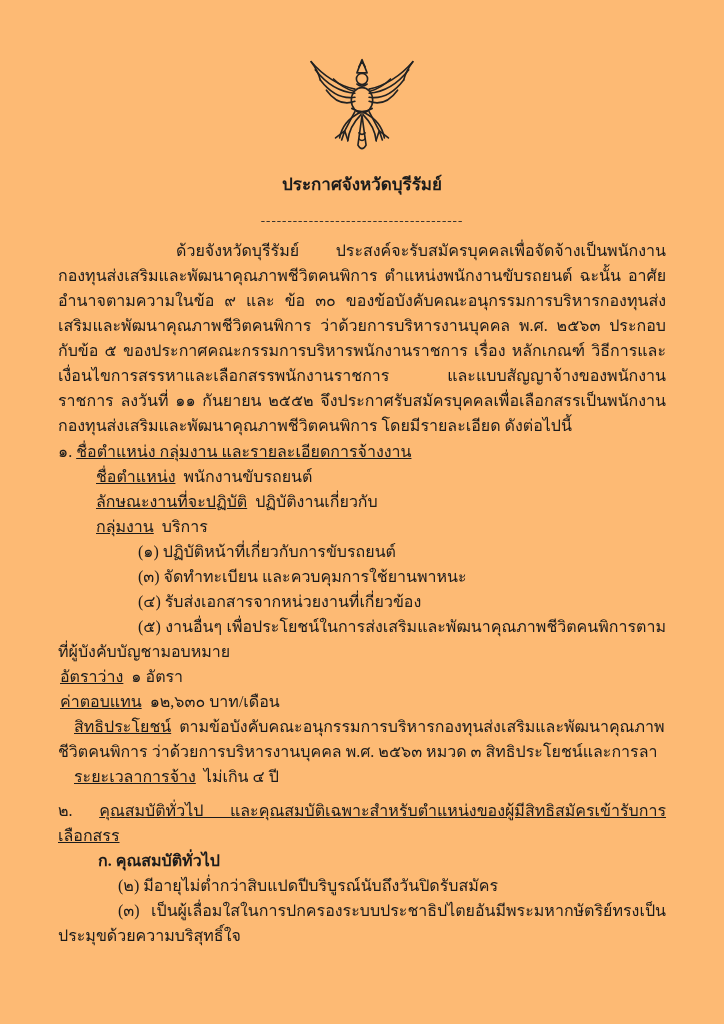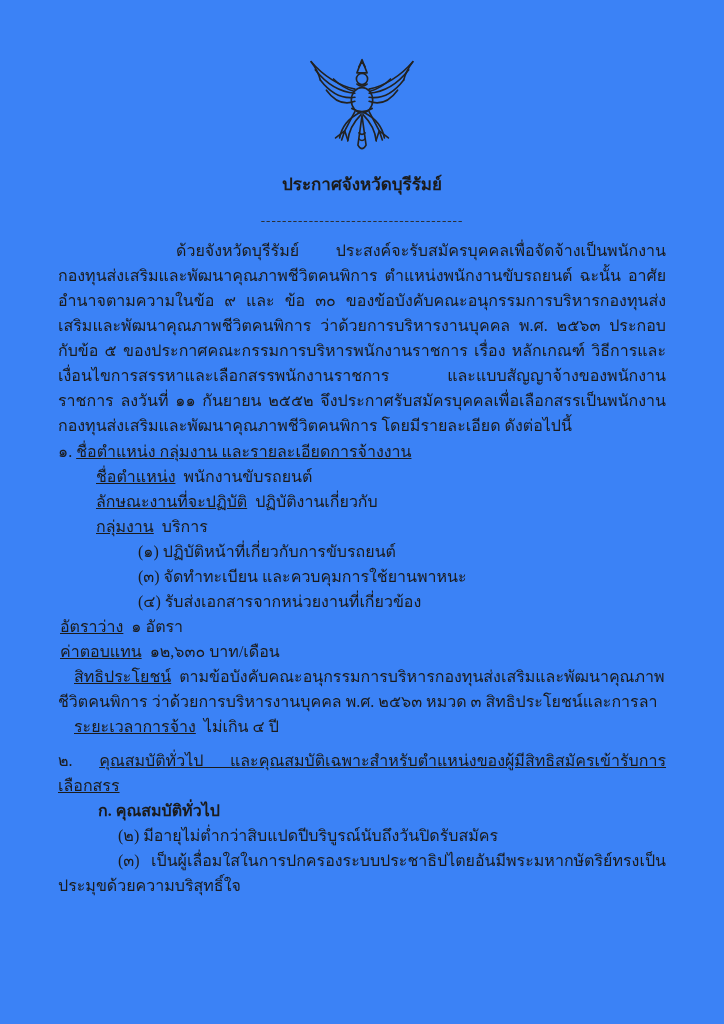--- a/index.html
+++ b/index.html
@@ -1,20 +1,20 @@
 <!DOCTYPE html>
 <html><head>
 <meta charset="utf-8">
 <style>
   html,body{margin:0;padding:0;background:#e8e8e8;}
   .page{
     position:relative;
     width:724px;height:1024px;
     margin:0 auto;
-    background:#3b82f6;
+    background:#fdba74;
     color:#1b1b1b;
     font-family:"Liberation Serif","DejaVu Serif",serif;
     font-size:16px;
     overflow:hidden;
     box-sizing:border-box;
   }
   .content{padding:0 58px;}
   .emblem{width:100%;text-align:center;padding-top:52px;height:120px;box-sizing:content-box;}
   .emblem svg{display:inline-block;}
   .title-line{ text-align:center;font-weight:bold;font-size:17px;line-height:26px;}
@@ -100,20 +100,21 @@
       </p>
       <p class="lvl-label">
         <span class="u">ลักษณะงานที่จะปฏิบัติ</span><span>ปฏิบัติงานเกี่ยวกับ</span>
       </p>
       <p class="lvl-label">
         <span class="u">กลุ่มงาน</span><span>บริการ</span>
       </p>
       <p class="item-l2">(๑) ปฏิบัติหน้าที่เกี่ยวกับการขับรถยนต์</p>
       <p class="item-l2">(๓) จัดทำทะเบียน และควบคุมการใช้ยานพาหนะ</p>
       <p class="item-l2">(๔) รับส่งเอกสารจากหน่วยงานที่เกี่ยวข้อง</p>
+      <p class="item-l2">(๕) งานอื่นๆ เพื่อประโยชน์ในการส่งเสริมและพัฒนาคุณภาพชีวิตคนพิการตามที่ผู้บังคับบัญชามอบหมาย</p>
       <p class="plain0">
         <span class="u">อัตราว่าง</span><span>๑ อัตรา</span>
       </p>
       <p class="plain0">
         <span class="u">ค่าตอบแทน</span><span>๑๒,๖๓๐ บาท/เดือน</span>
       </p>
       <p class="plain1">
         <span class="u">สิทธิประโยชน์</span><span>ตามข้อบังคับคณะอนุกรรมการบริหารกองทุนส่งเสริมและพัฒนาคุณภาพชีวิตคนพิการ ว่าด้วยการบริหารงานบุคคล พ.ศ. ๒๕๖๓ หมวด ๓ สิทธิประโยชน์และการลา</span>
       </p>
       <p class="plain1">

